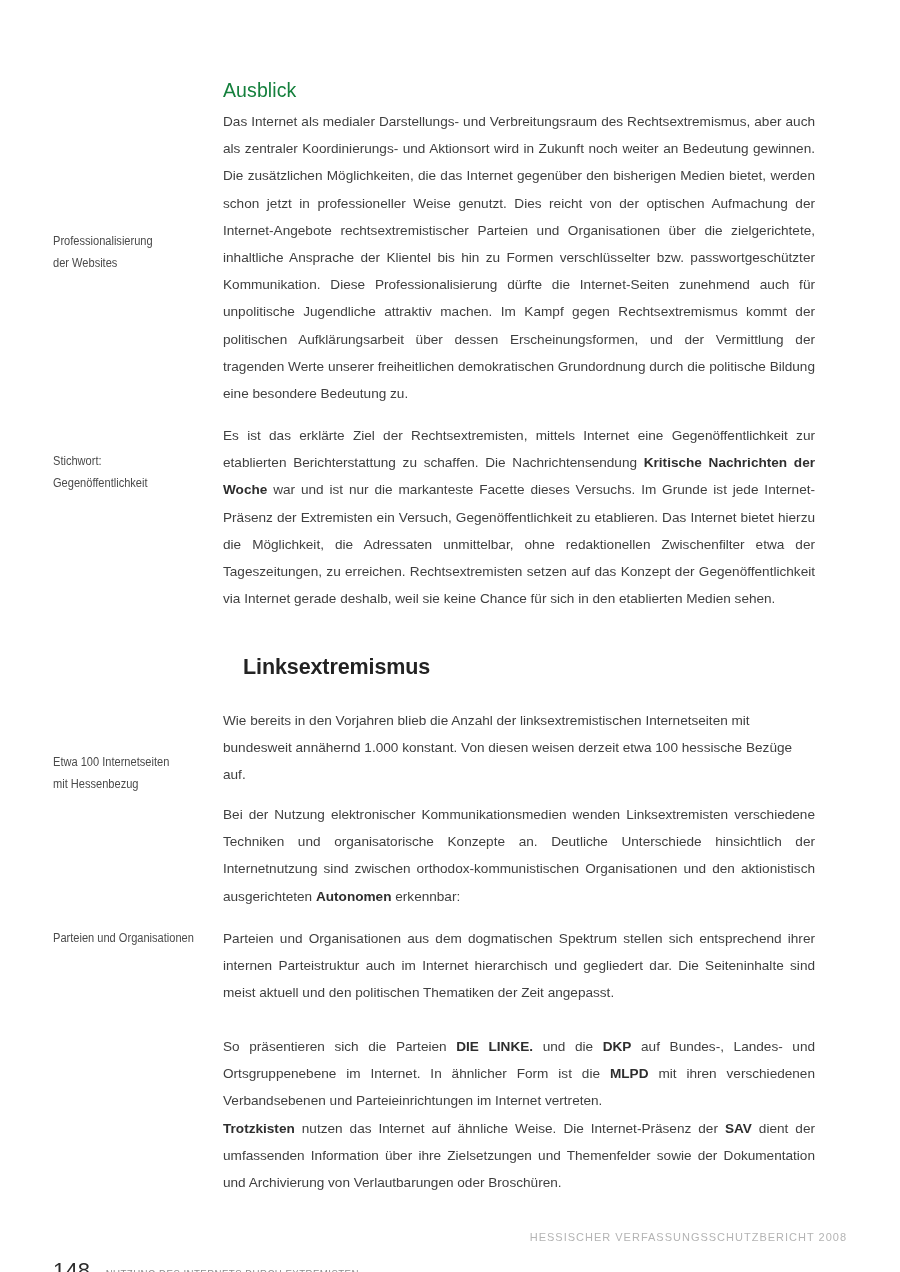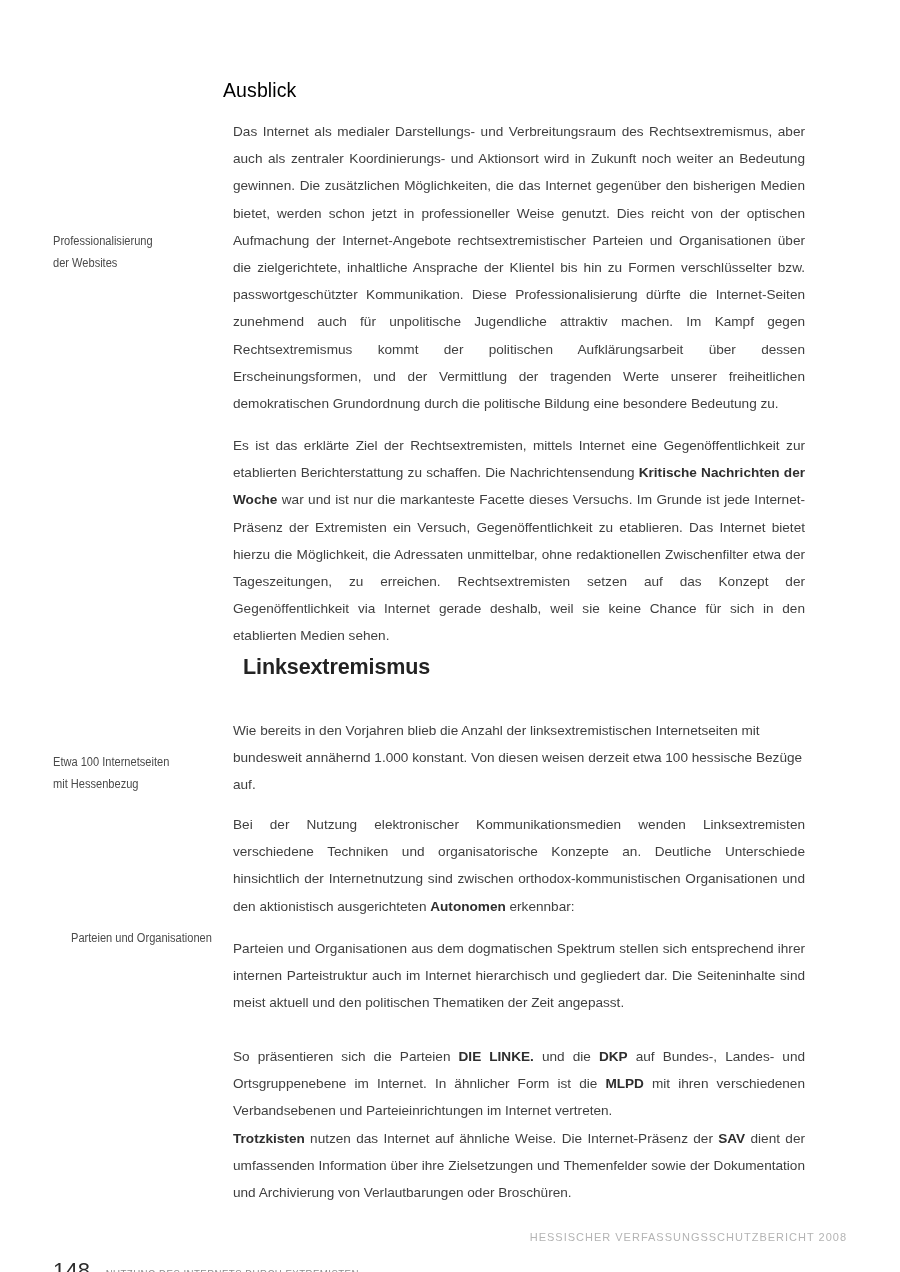--- a/index.html
+++ b/index.html
@@ -24,41 +24,41 @@
   }
 
   
   .margin-col   { position: absolute; left: 53px;  width: 160px; }
   .text-col     { position: absolute; left: 223px; width: 592px; }
 
   
   .h-blue {
     font-size: 19.5px;
     font-weight: 400;
-    color: #000000;
+    color: #15803d;
     letter-spacing: 0.1px;
     line-height: 1.1;
     margin: 0;
   }
   .h-black {
     font-size: 21.5px;
     font-weight: 700;
     color: #232323;
     letter-spacing: -0.1px;
     line-height: 1.1;
     margin: 0;
   }
 
   
   .para {
     font-size: 13.6px;
     line-height: 27.2px;
     color: #3f3f3f;
     text-align: justify;
-    margin: 10px;
+    margin: 0;
     hyphens: manual;
   }
   .para.ragged { text-align: left; }
   .para b { font-weight: 700; color: #2e2e2e; }
 
   
   .note {
     font-size: 12.3px;
     line-height: 22px;
     color: #4a4a4a;
@@ -119,20 +119,24 @@
 
   <div class="margin-col" style="top:230px;">
     <div class="note">Professionalisierung</div>
     <div class="note">der Websites</div>
   </div>
 
   <div class="text-col" style="top:108px;">
     <p class="para">Das Internet als medialer Darstellungs- und Verbreitungsraum des Rechtsextremismus, aber auch als zentraler Koordinierungs- und Aktionsort wird in Zukunft noch weiter an Bedeutung gewinnen. Die zusätzlichen Möglichkeiten, die das Internet gegenüber den bisherigen Medien bietet, werden schon jetzt in professioneller Weise genutzt. Dies reicht von der optischen Aufmachung der Internet-Angebote rechtsextremistischer Parteien und Organisationen über die zielgerichtete, inhaltliche Ansprache der Klientel bis hin zu Formen verschlüsselter bzw. passwortgeschützter Kommunikation. Diese Professionalisierung dürfte die Internet-Seiten zunehmend auch für unpolitische Jugendliche attraktiv machen. Im Kampf gegen Rechtsextremismus kommt der politischen Aufklärungsarbeit über dessen Erscheinungsformen, und der Vermittlung der tragenden Werte unserer freiheitlichen demokratischen Grundordnung durch die politische Bildung eine besondere Bedeutung zu.</p>
   </div>
 
+  <div class="margin-col" style="top:450px;">
+    <div class="note">Stichwort:</div>
+    <div class="note">Gegenöffentlichkeit</div>
+  </div>
 
   <div class="text-col" style="top:422px;">
     <p class="para"><span>Es ist das erklärte Ziel der Rechtsextremisten, mittels Internet eine Gegenöffentlichkeit zur etablierten Berichterstattung zu schaffen. Die Nachrichtensendung </span><b>Kritische Nachrichten der Woche</b><span> war und ist nur die markanteste Facette dieses Versuchs. Im Grunde ist jede Internet-Präsenz der Extremisten ein Versuch, Gegenöffentlichkeit zu etablieren. Das Internet bietet hierzu die Möglichkeit, die Adressaten unmittelbar, ohne redaktionellen Zwischenfilter etwa der Tageszeitungen, zu erreichen. Rechtsextremisten setzen auf das Konzept der Gegenöffentlichkeit via Internet gerade deshalb, weil sie keine Chance für sich in den etablierten Medien sehen.</span></p>
   </div>
 
   <div class="text-col" style="top:656px;margin-left:20px;">
     <h1 class="h-black">Linksextremismus</h1>
   </div>
 
   <div class="margin-col" style="top:751px;">
@@ -141,21 +145,21 @@
   </div>
 
   <div class="text-col" style="top:707px;">
     <p class="para ragged">Wie bereits in den Vorjahren blieb die Anzahl der linksextremistischen Internetseiten mit bundesweit annähernd 1.000 konstant. Von diesen weisen derzeit etwa 100 hessische Bezüge auf.</p>
   </div>
 
   <div class="text-col" style="top:801px;">
     <p class="para"><span>Bei der Nutzung elektronischer Kommunikationsmedien wenden Linksextremisten verschiedene Techniken und organisatorische Konzepte an. Deutliche Unterschiede hinsichtlich der Internetnutzung sind zwischen orthodox-kommunistischen Organisationen und den aktionistisch ausgerichteten </span><b>Autonomen</b><span> erkennbar:</span></p>
   </div>
 
-  <div class="margin-col" style="top:927px; width:175px;margin-left:18px;">
+  <div class="margin-col" style="top:927px; width:175px;">
     <div class="note">Parteien und Organisationen</div>
   </div>
 
   <div class="text-col" style="top:925px;">
     <p class="para">Parteien und Organisationen aus dem dogmatischen Spektrum stellen sich entsprechend ihrer internen Parteistruktur auch im Internet hierarchisch und gegliedert dar. Die Seiteninhalte sind meist aktuell und den politischen Thematiken der Zeit angepasst.</p>
   </div>
 
   <div class="text-col" style="top:1033px;">
     <p class="para"><span>So präsentieren sich die Parteien </span><b>DIE LINKE.</b><span> und die </span><b>DKP</b><span> auf Bundes-, Landes- und Ortsgruppenebene im Internet. In ähnlicher Form ist die </span><b>MLPD</b><span> mit ihren verschiedenen Verbandsebenen und Parteieinrichtungen im Internet vertreten.</span></p>
   </div>

